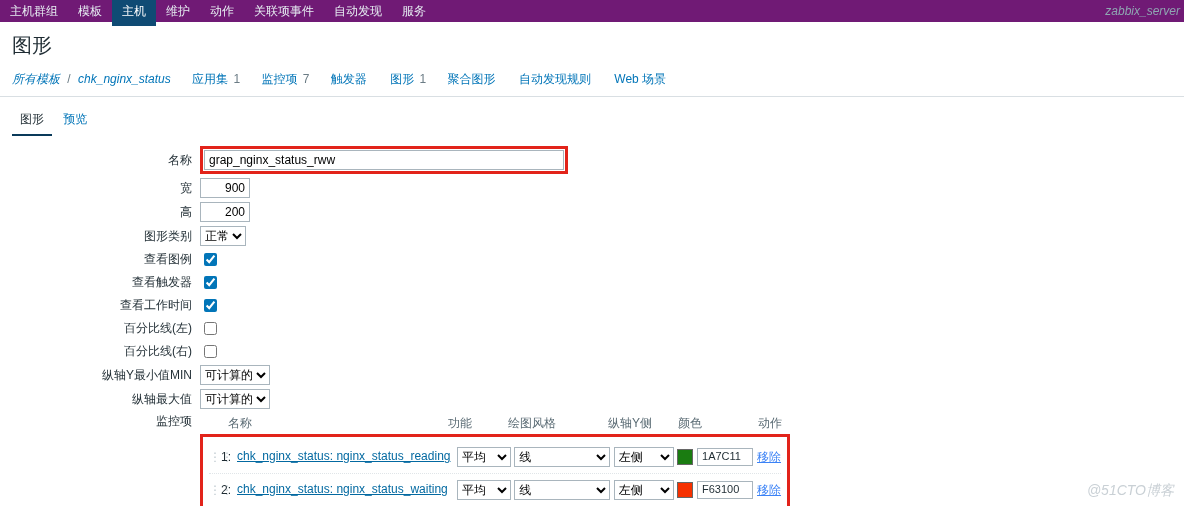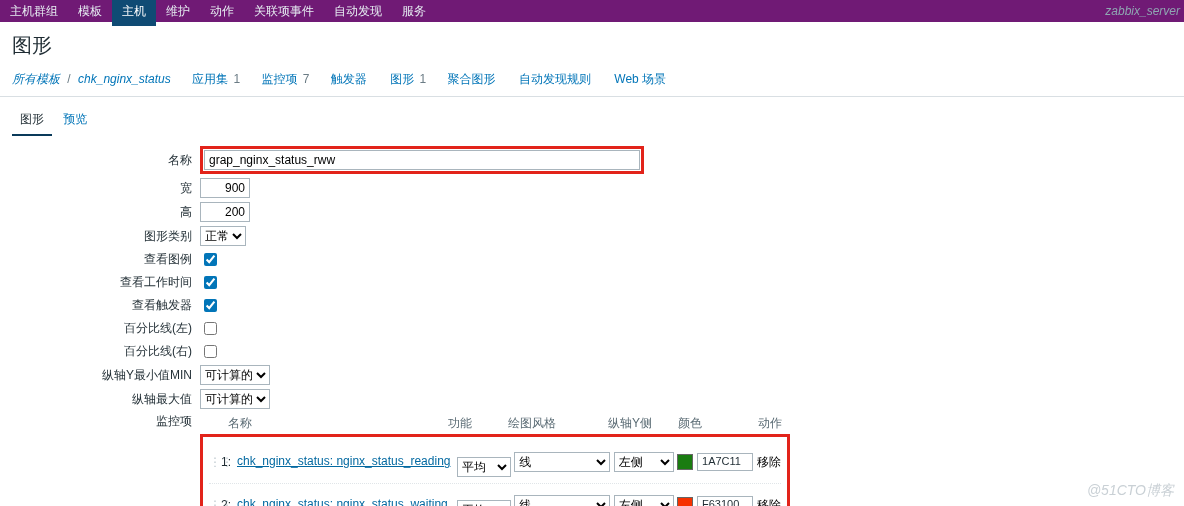--- a/index.html
+++ b/index.html
@@ -17,43 +17,43 @@
   .subnav .sublink .cnt { color: #6b7c85; margin-left: 2px; }
   .tabs { padding: 8px 12px 0 12px; }
   .tabs .tab { display: inline-block; padding: 6px 8px; color: #0275b8; cursor: pointer; }
   .tabs .tab.active { border-bottom: 2px solid #0a3a5a; color: #1f2c33; }
   .form-area { padding: 6px 10px 20px 10px; }
   .row { display: flex; align-items: center; margin: 4px 0; }
   .row label { width: 190px; text-align: right; padding-right: 8px; color: #1f2c33; }
   .row input[type="text"] { border: 1px solid #a9b5bd; padding: 2px 4px; font-size: 12px; height: 20px; }
   .row select { border: 1px solid #a9b5bd; font-size: 12px; height: 20px; background:#fff; }
   .row input[type="checkbox"] { accent-color: #0275b8; }
-  .w-name { width: 436px; }
+  .w-name { width: 360px; }
   .w-num { width: 50px; text-align: right; }
   .hl-red { border: 3px solid #e2231a; padding: 1px; display: inline-block; }
   .items-head { display: flex; padding: 2px 0; color: #5a6b74; }
   .col-idx { width: 28px; }
   .col-name { width: 220px; }
   .col-fn { width: 60px; }
   .col-style { width: 100px; }
   .col-side { width: 70px; }
   .col-color { width: 80px; display:flex; align-items:center; gap:4px;}
   .col-act { width: 40px; }
   .items-body { border: 3px solid #e2231a; padding: 4px 6px; width: 590px; }
   .item-row { display: flex; align-items: center; padding: 6px 0; }
   .item-row + .item-row { border-top: 1px dotted #e0e5e8; }
   .drag { color: #bfc9cf; cursor: grab; width: 12px; }
   .idx { width: 16px; color: #1f2c33; }
   .item-link { color: #0369a1; text-decoration: underline; cursor: pointer; width: 220px; line-height: 1.3; }
-  .sm-select { width: 54px; margin-top: 10px; }
+  .sm-select { width: 54px; }
   .md-select { width: 96px; }
   .sd-select { width: 60px; }
   .color-sw { width: 16px; height: 16px; border: 1px solid #666; display: inline-block; }
   .color-val { border: 1px solid #a9b5bd; padding: 1px 4px; width: 56px; height: 18px; display:inline-block; font-size:11px; cursor:pointer;}
-  .link-a { color: #000000; cursor: pointer; }
+  .link-a { color: #3b82f6; text-decoration: underline; cursor: pointer; }
   .watermark { position: fixed; right: 10px; bottom: 6px; color: #c9d0d5; font-size: 14px; font-style: italic; }
 </style>
 </head>
 <body>
 
 <div class="topnav">
   <div class="nav-item">主机群组</div>
   <div class="nav-item">模板</div>
   <div class="nav-item active">主机</div>
   <div class="nav-item">维护</div>
@@ -109,26 +109,26 @@
     <label>图形类别</label>
     <select><option>正常</option></select>
   </div>
 
   <div class="row">
     <label>查看图例</label>
     <input type="checkbox" checked="" style="">
   </div>
 
   <div class="row">
+    <label>查看触发器</label>
+    <input type="checkbox" checked="" style="">
+  </div>
+
+  <div class="row">
     <label>查看工作时间</label>
-    <input type="checkbox" checked="" style="">
-  </div>
-
-  <div class="row">
-    <label>查看触发器</label>
     <input type="checkbox" checked="" style="">
   </div>
 
   <div class="row">
     <label>百分比线(左)</label>
     <input type="checkbox" style="">
   </div>
 
   <div class="row">
     <label>百分比线(右)</label>

